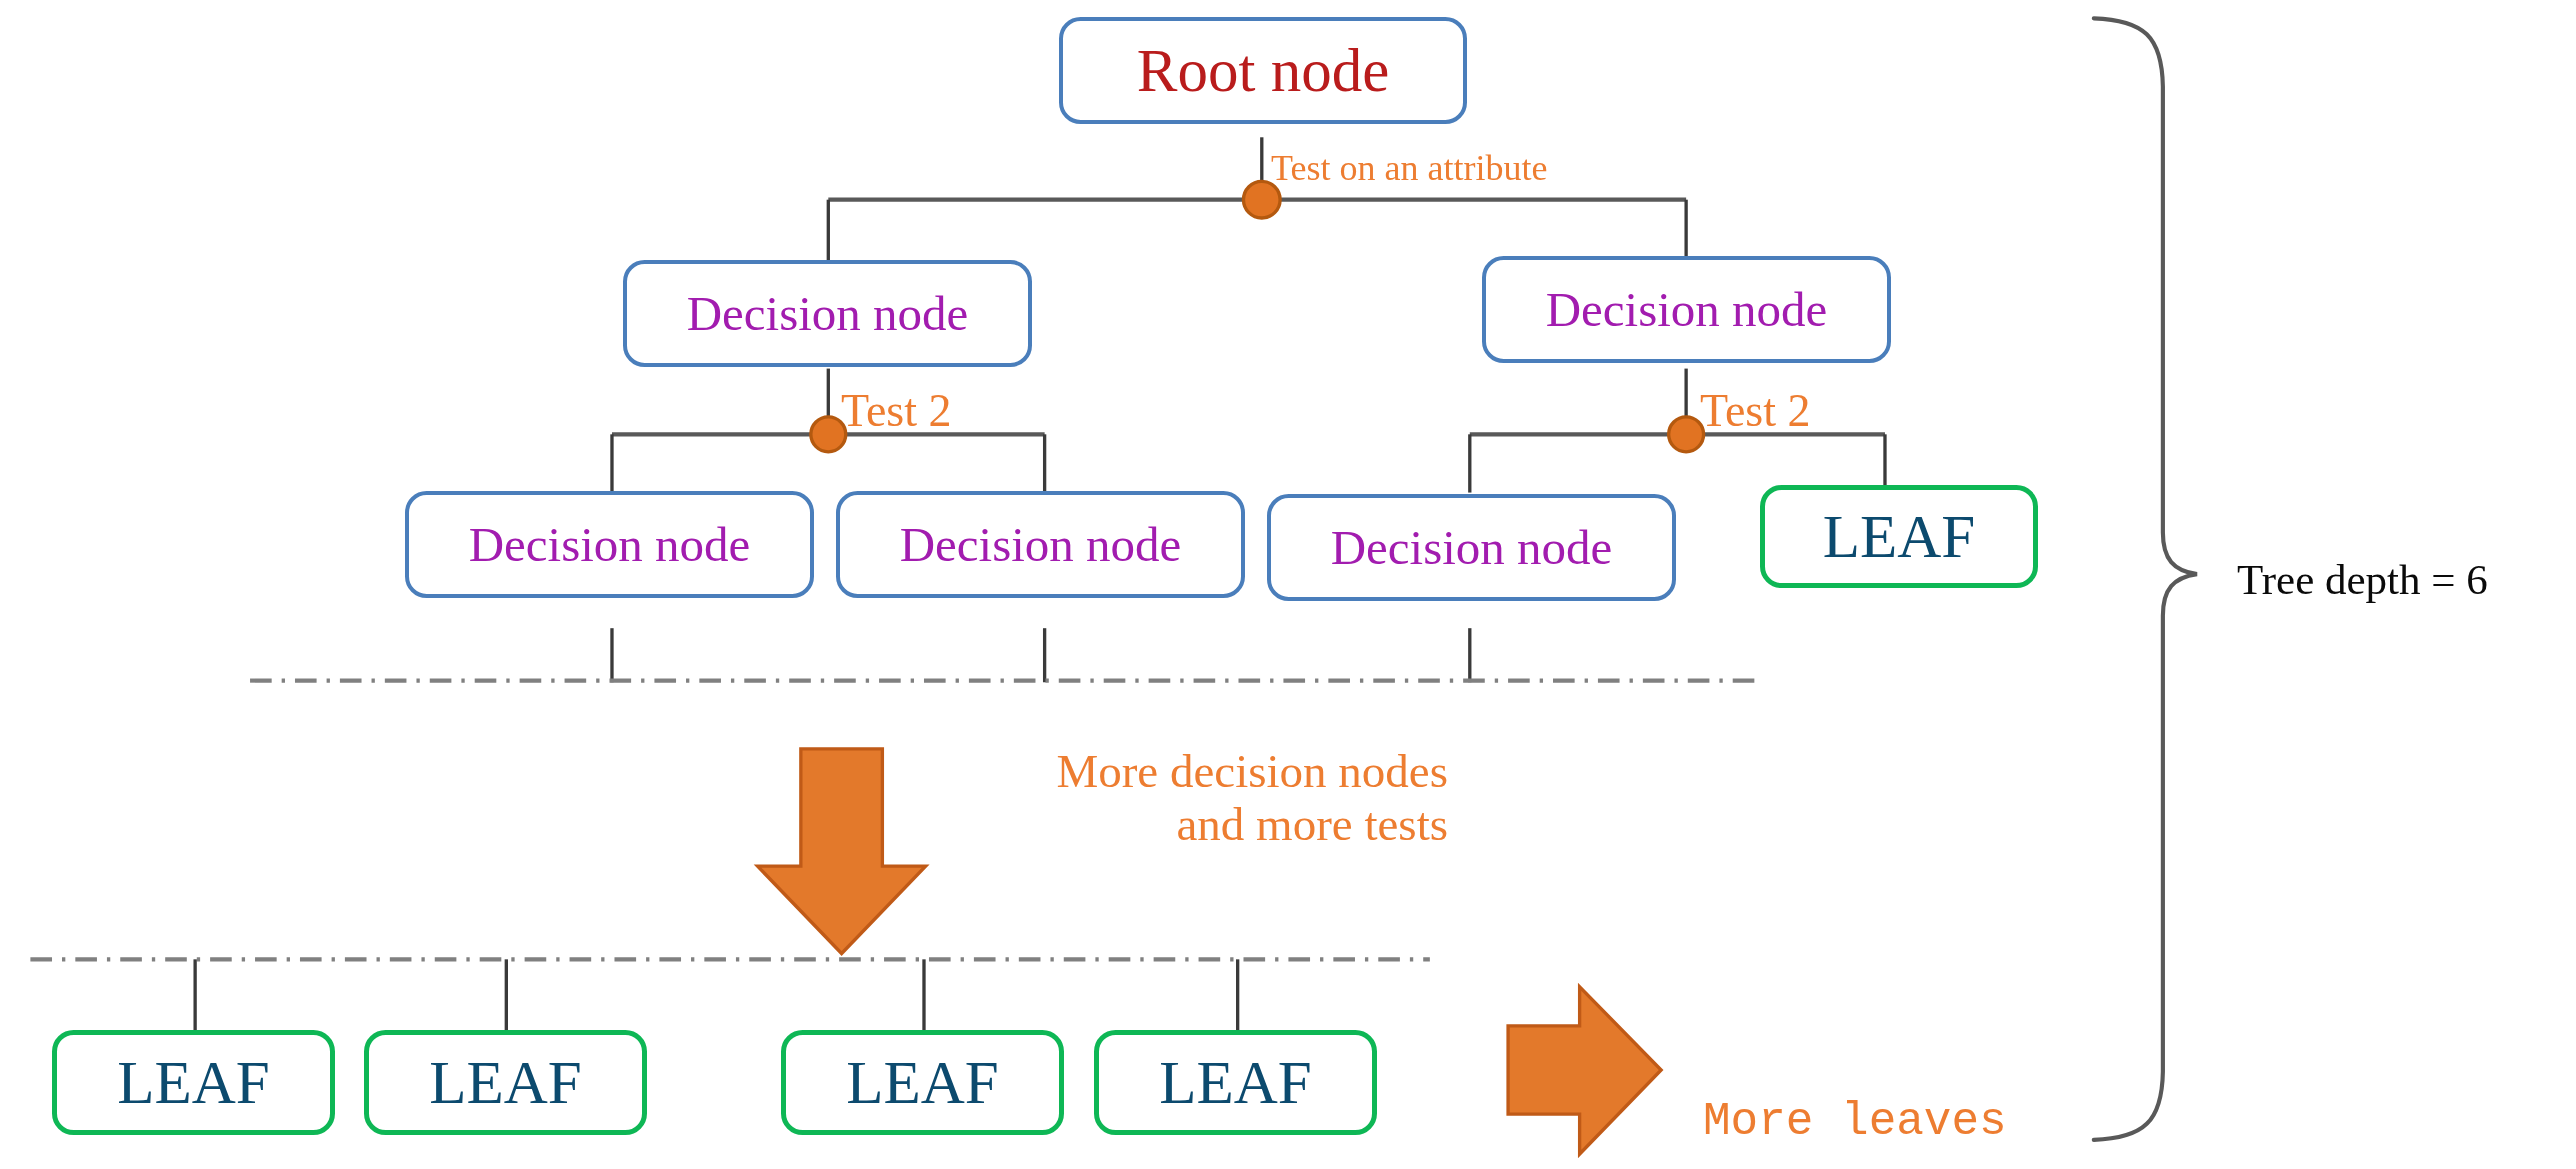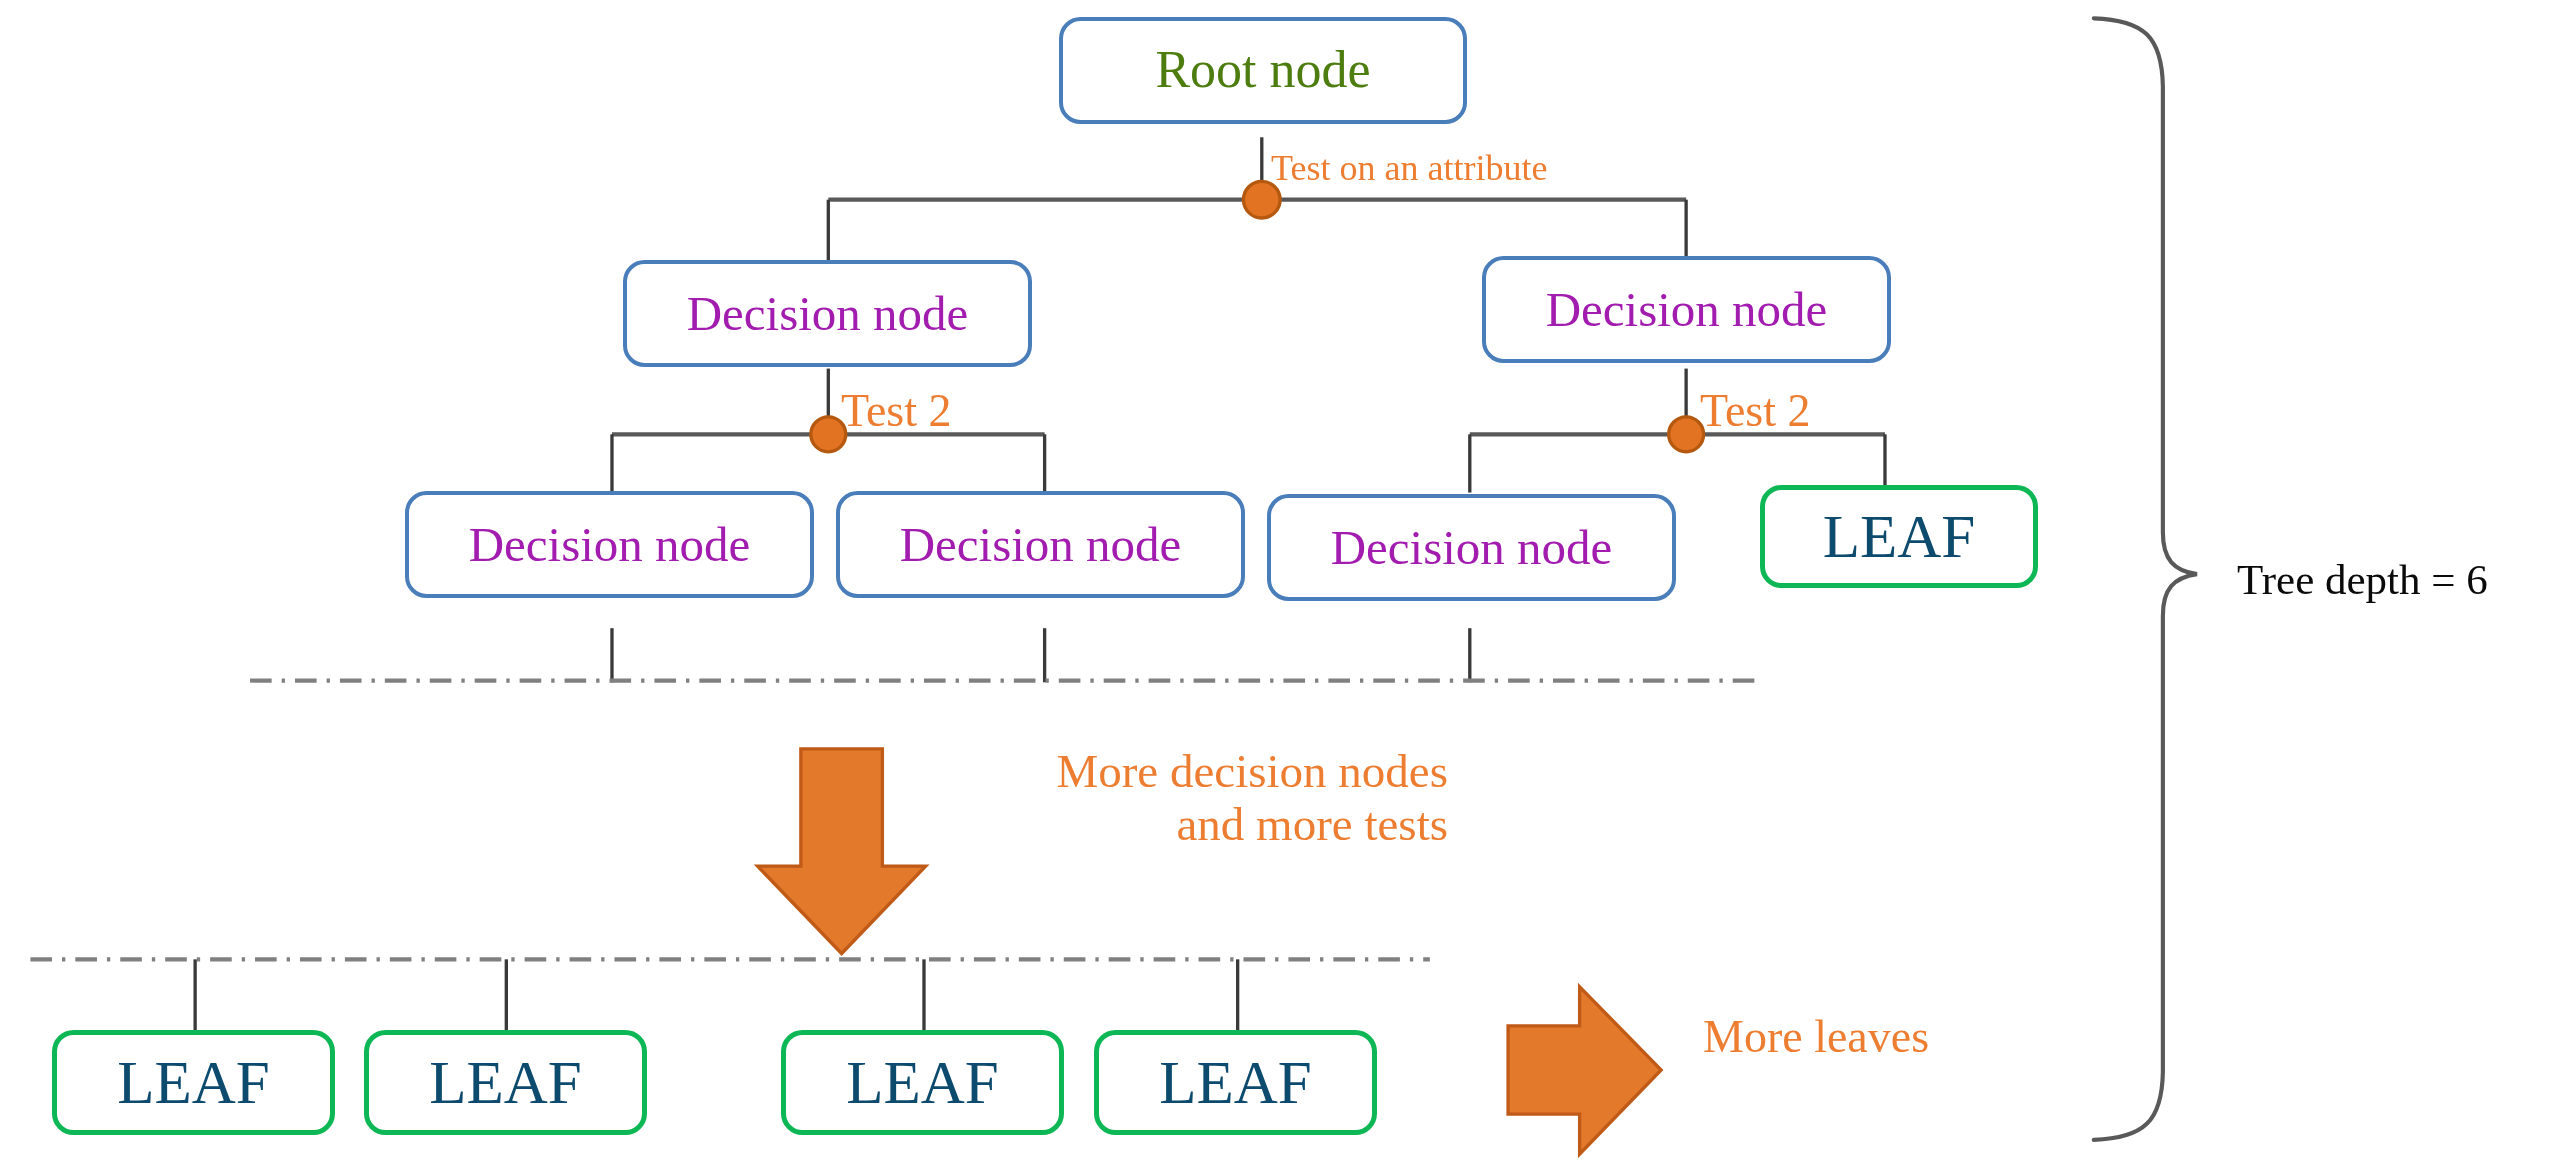--- a/index.html
+++ b/index.html
@@ -10,21 +10,21 @@
   #stage{position:absolute;left:0;top:0;width:2576px;height:1169px;}
   #wires{position:absolute;left:0;top:0;width:2576px;height:1169px;pointer-events:none;}
 
   .node{
     position:absolute;box-sizing:border-box;background:#ffffff;
     border-style:solid;border-radius:21.6px;
     display:flex;align-items:center;justify-content:center;
     white-space:nowrap;line-height:1;
   }
   .node.decision{border-width:4.2px;border-color:#4A7EBB;color:#a21caf;font-size:49px;}
-  .node.root{border-width:4.2px;border-color:#4A7EBB;color:#4d7c0f;font-size:52px;}
+  .node.root{border-width:4.2px;border-color:#4A7EBB;color:#b91c1c;font-size:61px;}
   .node.leaf{border-width:5px;border-color:#0EB755;color:#0c4a6e;font-size:61px;}
 
   .label{
     position:absolute;color:#ED7D31;white-space:nowrap;line-height:1.12;
     font-size:46px;
   }
   .label.big{font-size:36px;}
   .label.two{font-size:47px;text-align:right;}
 
   .depthlabel{
@@ -133,18 +133,18 @@
 
   <div class="label" style="left:841px;top:385px;">Test 2</div>
 
   <div class="label" style="left:1700px;top:385px;">Test 2</div>
 
   <div class="label two" style="left:949px;top:745px;width:499px;">
     <div>More decision nodes</div>
     <div>and more tests</div>
   </div>
 
-  <div class="label" style="left:1703px;top:1011px;">More leaves</div>
+  <div class="label" style="left:1703px;top:1097px;font-family:Liberation Mono, monospace;">More leaves</div>
 
   <div class="depthlabel" style="left:2237px;top:549px;">Tree depth = 6</div>
 
 </div>
 
 
 </body></html>

